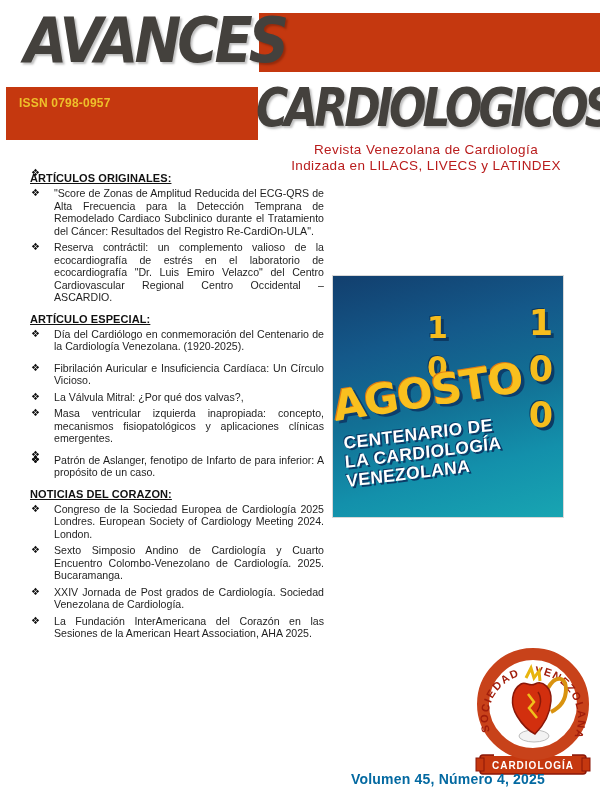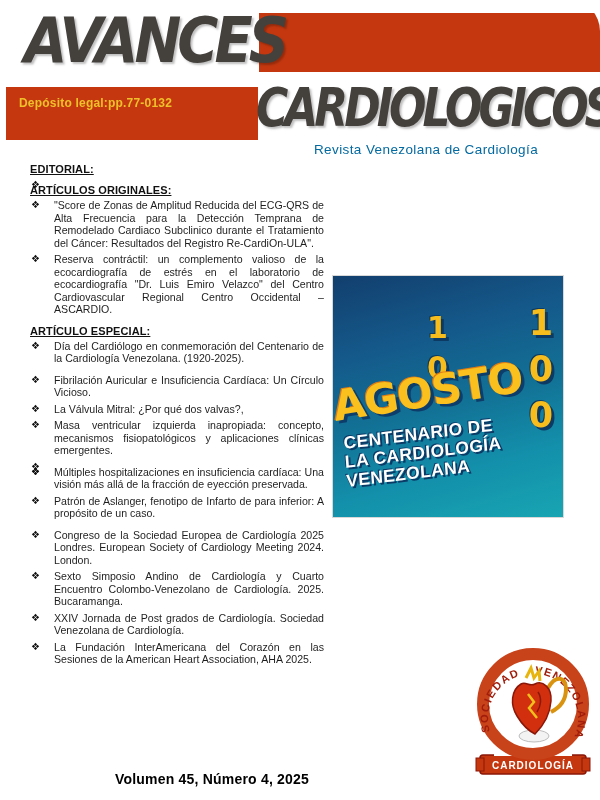--- a/index.html
+++ b/index.html
@@ -1,18 +1,18 @@
 <!DOCTYPE html>
 <html><head>
 <meta charset="utf-8">
 <style>
   html,body{margin:0;padding:0;background:#fff;}
   #page{
     position:relative;width:600px;height:800px;background:#ffffff;overflow:hidden;
-    font-family:"Liberation Sans", sans-serif;color:#222;border-radius:31px;
+    font-family:"Liberation Sans", sans-serif;color:#222;
   }
   
   .red{background:#c5380f;}
   #red-top{position:absolute;left:259px;top:13px;width:341px;height:59px;}
   #title-avances{
     position:absolute;left:24px;top:4px;width:240px;height:80px;
     font-family:"DejaVu Sans", sans-serif;font-weight:bold;font-style:italic;
     font-size:56px;letter-spacing:-4px;color:#44413d;
     transform:scaleY(1.12);transform-origin:left top;white-space:nowrap;
     text-shadow:2px 2px 2px rgba(0,0,0,.25);
@@ -20,21 +20,21 @@
   #red-issn{position:absolute;left:6px;top:87px;width:252px;height:53px;padding:8px 0 0 13px;box-sizing:border-box;}
   .issn-line{font-size:12px;font-weight:bold;color:#eec02a;line-height:16px;letter-spacing:.2px;}
   #title-cardio{
     position:absolute;left:256px;top:76px;width:344px;
     font-family:"DejaVu Sans", sans-serif;font-weight:bold;font-style:italic;
     font-size:44px;letter-spacing:-4px;color:#44413d;white-space:nowrap;
     transform:scaleY(1.22);transform-origin:left top;
     text-shadow:2px 2px 2px rgba(0,0,0,.25);
   }
   #subtitle{position:absolute;left:252px;top:142px;width:348px;text-align:center;
-    color:#0369a1;font-size:13.5px;line-height:15.5px;letter-spacing:.4px;}
+    color:#b91c1c;font-size:13.5px;line-height:15.5px;letter-spacing:.4px;}
   
   #toc{position:absolute;left:30px;top:163px;width:294px;}
   .sec-h{
     margin:0 0 3px 0;font-size:11px;font-weight:bold;color:#111;
     text-decoration:underline;letter-spacing:.1px;
   }
   .toc-section{margin-bottom:9px;}
   .toc-item{position:relative;padding-left:24px;margin-bottom:4px;
     font-size:10.6px;line-height:12.5px;text-align:justify;color:#1e1e1e;}
   .bullet{position:absolute;left:1px;top:0;font-size:10px;color:#111;}
@@ -62,45 +62,45 @@
   #poster-caption{
     position:absolute;left:10px;top:158px;transform:rotate(-7deg) skewX(-3deg);
     transform-origin:left top;color:#ffffff;font-weight:bold;
     font-size:17.5px;line-height:19px;letter-spacing:.4px;white-space:nowrap;
     text-shadow:2px 2px 0 #0b3a66,-1px -1px 0 #0b3a66;
   }
   
   #logo{position:absolute;left:468px;top:648px;width:130px;height:132px;}
   
   #footer-volume{
-    position:absolute;left:115px;top:771px;width:430px;text-align:left;
-    font-size:14px;font-weight:bold;color:#000000;letter-spacing:.2px;
+    position:absolute;left:115px;top:771px;width:430px;text-align:right;
+    font-size:14px;font-weight:bold;color:#0369a1;letter-spacing:.2px;
   }
 </style>
 </head>
 <body>
 
 <div id="page">
 
   <div id="red-top" class="red"></div>
   <div id="title-avances">AVANCES</div>
 
   <div id="red-issn" class="red">
-    <div class="issn-line">Depósito legal:pp.77-0132</div>
+    <div class="issn-line">ISSN 0798-0957</div>
   </div>
   <div id="title-cardio">CARDIOLOGICOS</div>
 
   <div id="subtitle">
     <div>Revista Venezolana de Cardiología</div>
+    <div>Indizada en LILACS, LIVECS y LATINDEX</div>
   </div>
 
   <div id="toc">
 
       <section class="toc-section">
-        <h3 class="sec-h">EDITORIAL:</h3>
         <div class="items">
 
             <div class="toc-item">
               <span class="bullet">❖</span>
             </div>
           </div>
       </section>
 
       <section class="toc-section">
         <h3 class="sec-h">ARTÍCULOS ORIGINALES:</h3>
@@ -155,31 +155,31 @@
 
       <section class="toc-section">
         <div class="items">
 
             <div class="toc-item">
               <span class="bullet">❖</span>
             </div>
 
             <div class="toc-item">
               <span class="bullet">❖</span>
-              <span class="item-text">Múltiples hospitalizaciones en insuficiencia cardíaca: Una visión más allá de la fracción de eyección preservada.</span>
             </div>
 
             <div class="toc-item">
               <span class="bullet">❖</span>
               <span class="item-text">Patrón de Aslanger, fenotipo de Infarto de para inferior: A propósito de un caso.</span>
             </div>
           </div>
       </section>
 
       <section class="toc-section">
+        <h3 class="sec-h">NOTICIAS DEL CORAZON:</h3>
         <div class="items">
 
             <div class="toc-item">
               <span class="bullet">❖</span>
               <span class="item-text">Congreso de la Sociedad Europea de Cardiología 2025 Londres. European Society of Cardiology Meeting 2024. London.</span>
             </div>
 
             <div class="toc-item">
               <span class="bullet">❖</span>
               <span class="item-text">Sexto Simposio Andino de Cardiología y Cuarto Encuentro Colombo-Venezolano de Cardiología. 2025. Bucaramanga.</span>

